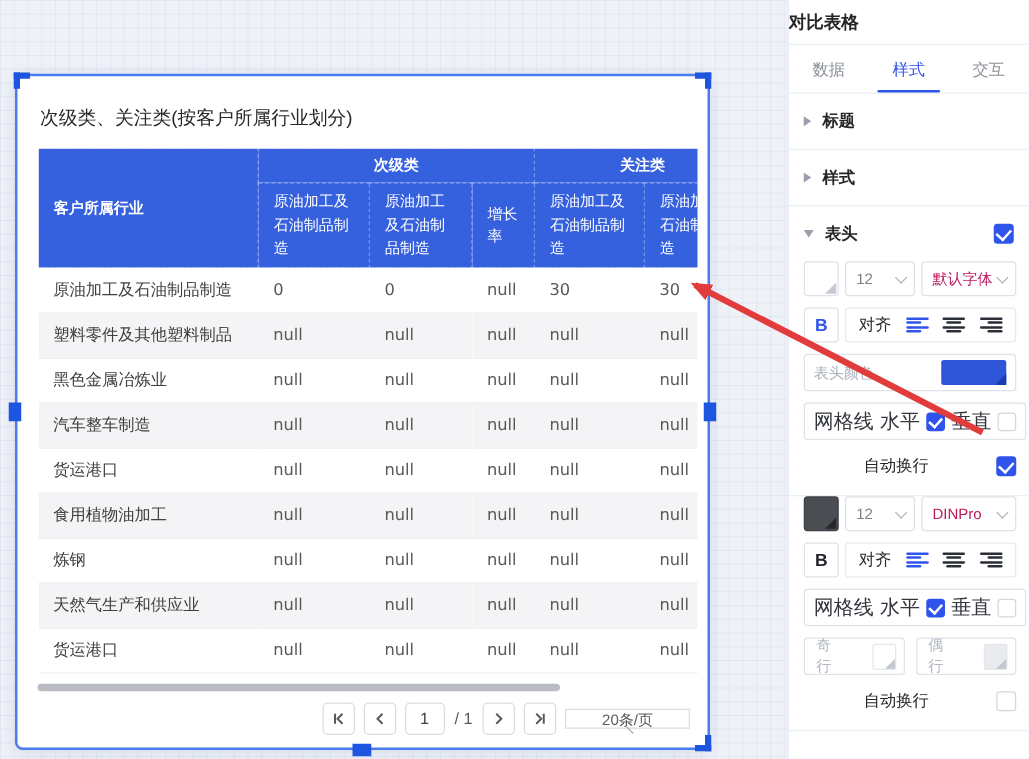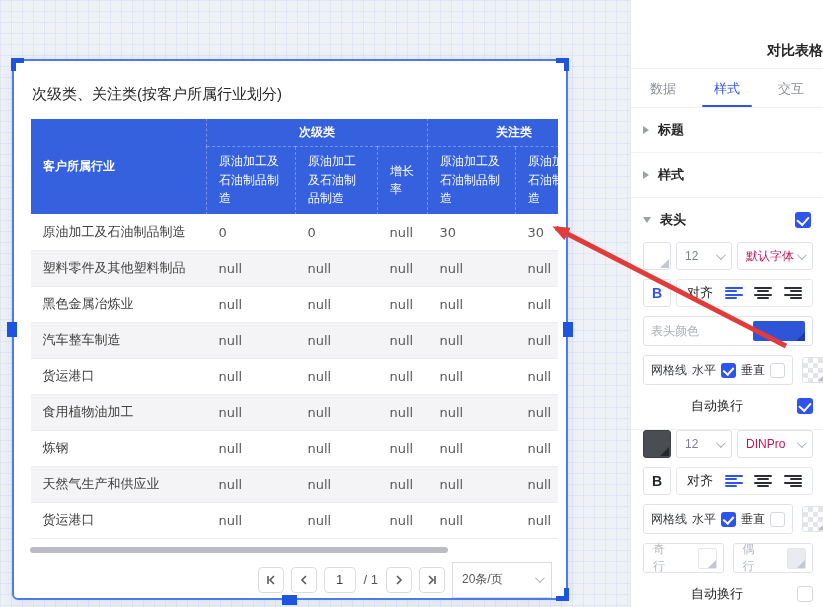--- a/index.html
+++ b/index.html
@@ -47,32 +47,32 @@
 
   .hscroll { margin:8px 16px 0 16px; width:418px; height:6px; border-radius:3px; background:#b9bcc2; }
 
   .pager { display:flex; justify-content:flex-end; align-items:center; gap:7px; margin:9px 14px 0 0; }
   .pg-btn { width:26px; height:26px; border:1px solid #d9dce1; border-radius:4px; background:#fff;
     display:flex; align-items:center; justify-content:center; }
   .pg-btn svg { display:block; }
   .pg-input { width:32px; height:26px; border:1px solid #d9dce1; border-radius:4px;
     text-align:center; font-size:13px; color:#404040; outline:none; }
   .pg-total { font-size:13px; color:#595959; margin:0 1px; }
-  .pg-size { width:100px; height:36px; border:1px solid #d9dce1; border-radius:0; background:#fff;
+  .pg-size { width:100px; height:16px; border:1px solid #d9dce1; border-radius:0; background:#fff;
     display:flex; align-items:center; justify-content:space-between; padding:0 9px;
-    font-size:12px; color:#595959; }
+    font-size:12px; color:#595959;flex-direction:column; }
 
   .chev { width:7px; height:7px; border-right:1.5px solid #aab0ba; border-bottom:1.5px solid #aab0ba;
     transform:rotate(45deg) translateY(-2px); display:inline-block; }
 
   
   .panel { position:absolute; left:630px; top:0; width:193px; height:607px; background:#fff;
     border-left:1px solid #e4e7ec; overflow:hidden; }
-  .panel-title { text-align:right; font-size:14px; font-weight:700; color:#262626;
-    padding:9px 0 8px; border-bottom:1px solid #eef0f3;margin-top:33px; }
+  .panel-title { text-align:left; font-size:14px; font-weight:700; color:#262626;
+    padding:9px 0 8px; border-bottom:1px solid #eef0f3; }
   .tabs { display:flex; border-bottom:1px solid #eef0f3; }
   .tab { flex:1; text-align:center; font-size:13px; color:#8a9099; padding:11px 0 9px; position:relative; cursor:default; }
   .tab.active { color:#2f54eb; }
   .tab.active::after { content:""; position:absolute; left:50%; transform:translateX(-50%);
     bottom:0; width:50px; height:2px; background:#2f54eb; border-radius:1px; }
 
   .sec { border-bottom:1px solid #eef0f3; }
   .sec-head { display:flex; align-items:center; padding:13px 12px; font-size:13px; color:#262626; font-weight:600; }
   .caret { display:inline-block; margin-right:9px; }
   .caret.r { border-left:6px solid #9aa0ab; border-top:4px solid transparent; border-bottom:4px solid transparent; }
@@ -105,21 +105,21 @@
 
   .box-row { border:1px solid #dfe2e8; border-radius:3px; height:30px;
     display:flex; align-items:center; padding:0 7px; }
   .color-row { justify-content:space-between; margin-bottom:9px; }
   .ph { font-size:12px; color:#aab0ba; }
   .chip { width:52px; height:20px; background:#2e54d8; border-radius:2px; position:relative; }
   .chip::after { content:""; position:absolute; right:0; bottom:0;
     border-left:9px solid transparent; border-bottom:9px solid #1b3bae; }
 
   .gl-wrap { display:flex; align-items:center; gap:9px; margin-bottom:9px; }
-  .gl-box { flex:1; gap:5px; font-size:12px; color:#33363c; }
+  .gl-box { flex:1; gap:5px; font-size:16px; color:#33363c; }
   .gl-box .lb { white-space:nowrap; }
   .alpha { width:26px; height:26px; border:1px solid #dfe2e8; border-radius:3px; position:relative; flex:none;
     background-color:#fff;
     background-image:
       linear-gradient(45deg,#e2e5ea 25%,transparent 25%,transparent 75%,#e2e5ea 75%),
       linear-gradient(45deg,#e2e5ea 25%,transparent 25%,transparent 75%,#e2e5ea 75%);
     background-size:10px 10px; background-position:0 0,5px 5px; }
   .alpha::after { content:""; position:absolute; right:1px; bottom:1px;
     border-left:8px solid transparent; border-bottom:8px solid #b9bec7; }
 

